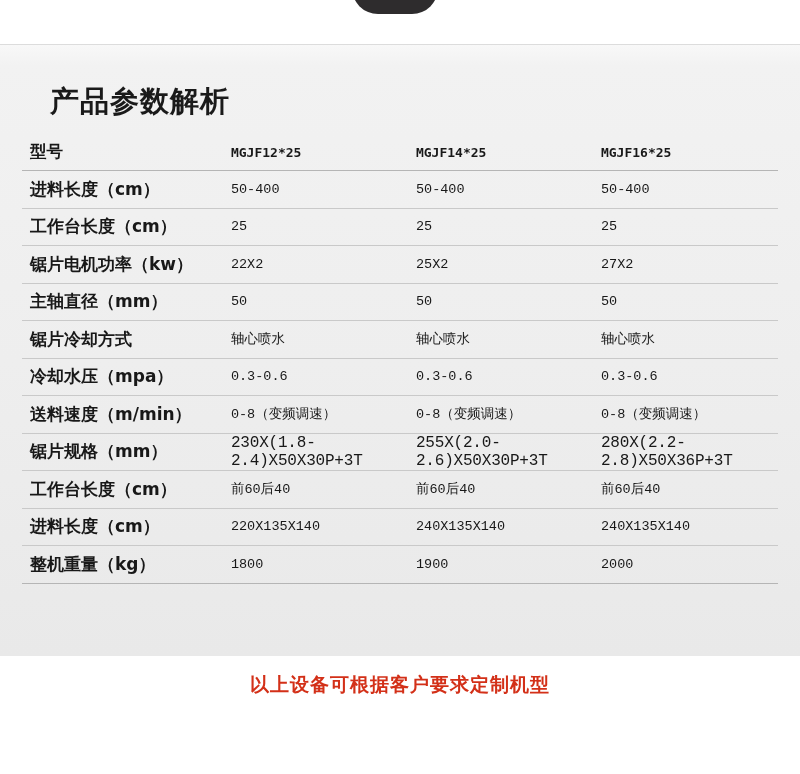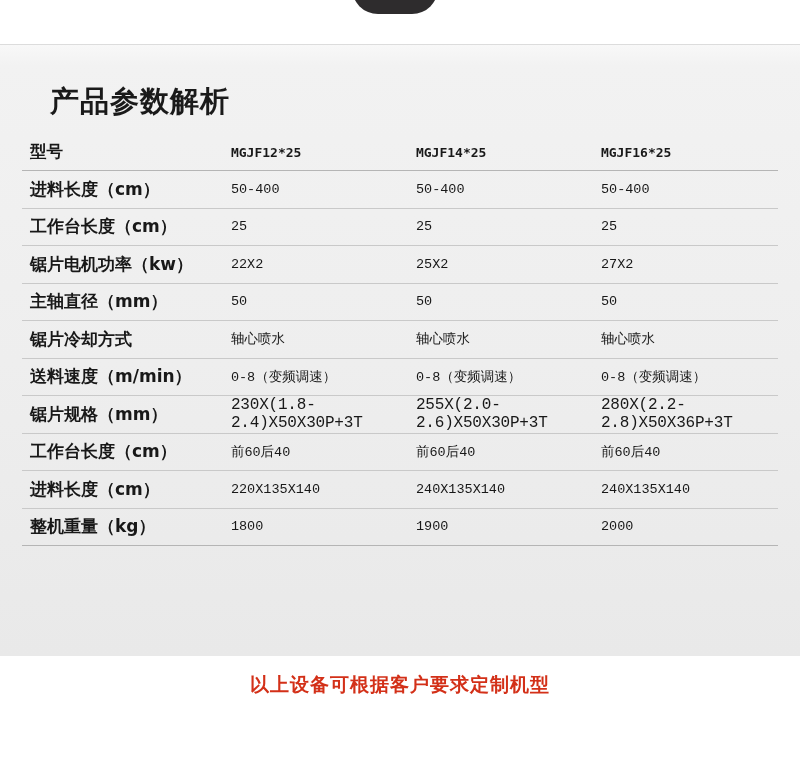--- a/index.html
+++ b/index.html
@@ -171,20 +171,26 @@
           <td class="val">50</td>
           <td class="val">50</td>
         </tr>
         <tr>
           <td class="rowlabel">锯片冷却方式</td>
           <td class="val">轴心喷水</td>
           <td class="val">轴心喷水</td>
           <td class="val">轴心喷水</td>
         </tr>
         <tr>
+          <td class="rowlabel">冷却水压（mpa）</td>
+          <td class="val">0.3-0.6</td>
+          <td class="val">0.3-0.6</td>
+          <td class="val">0.3-0.6</td>
+        </tr>
+        <tr>
           <td class="rowlabel">送料速度（m/min）</td>
           <td class="val">0-8（变频调速）</td>
           <td class="val">0-8（变频调速）</td>
           <td class="val">0-8（变频调速）</td>
         </tr>
         <tr>
           <td class="rowlabel">锯片规格（mm）</td>
           <td class="val small">230X(1.8-2.4)X50X30P+3T</td>
           <td class="val small">255X(2.0-2.6)X50X30P+3T</td>
           <td class="val small">280X(2.2-2.8)X50X36P+3T</td>

